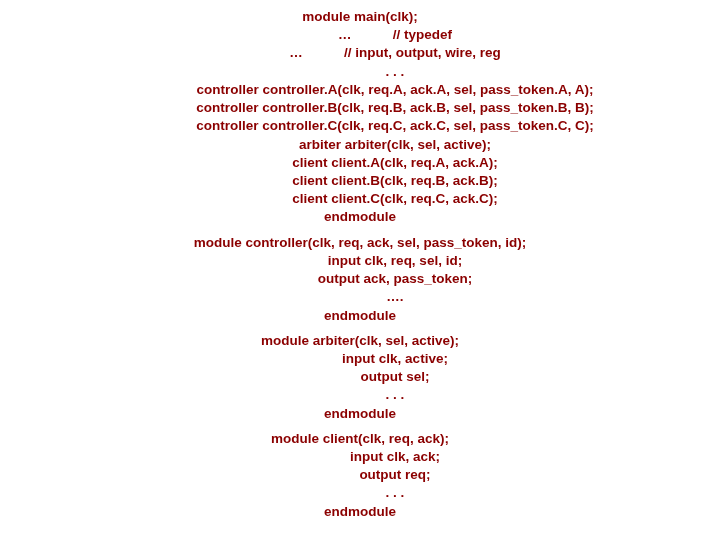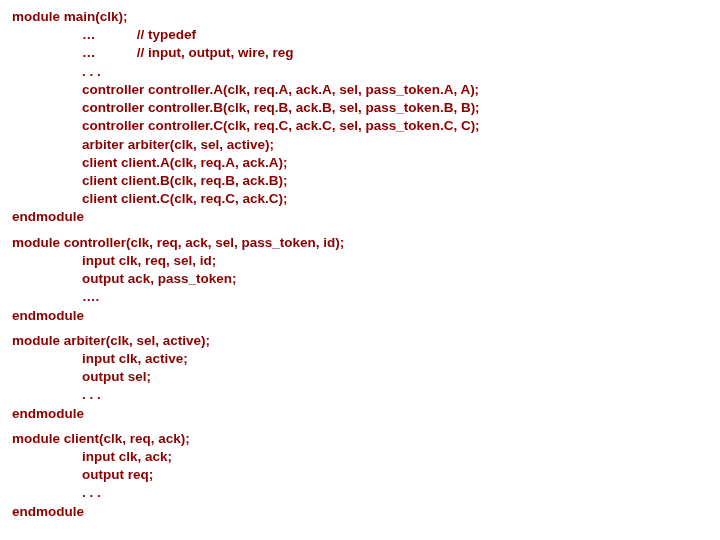--- a/index.html
+++ b/index.html
@@ -10,20 +10,21 @@
     box-sizing: border-box;
     font-family: Arial, Helvetica, sans-serif;
     font-size: 13.5px;
     line-height: 1.35;
     color: #8B0000;
     background: #ffffff;
   }
   .code-block {
     white-space: pre;
     font-weight: bold;
+    text-align: center;
   }
   .indent1 { padding-left: 70px; }
   .line { display: block; }
   .gap { height: 7px; }
 </style>
 </head>
 <body>
 
 <div class="code-block" id="code-root"><span class="line">module main(clk);</span><span class="line indent1">…           // typedef</span><span class="line indent1">…           // input, output, wire, reg</span><span class="line indent1">. . .</span><span class="line indent1">controller controller.A(clk, req.A, ack.A, sel, pass_token.A, A);</span><span class="line indent1">controller controller.B(clk, req.B, ack.B, sel, pass_token.B, B);</span><span class="line indent1">controller controller.C(clk, req.C, ack.C, sel, pass_token.C, C);</span><span class="line indent1">arbiter arbiter(clk, sel, active);</span><span class="line indent1">client client.A(clk, req.A, ack.A);</span><span class="line indent1">client client.B(clk, req.B, ack.B);</span><span class="line indent1">client client.C(clk, req.C, ack.C);</span><span class="line">endmodule</span><div class="gap"></div><span class="line">module controller(clk, req, ack, sel, pass_token, id);</span><span class="line indent1">input clk, req, sel, id;</span><span class="line indent1">output ack, pass_token;</span><span class="line indent1">….</span><span class="line">endmodule</span><div class="gap"></div><span class="line">module arbiter(clk, sel, active);</span><span class="line indent1">input clk, active;</span><span class="line indent1">output sel;</span><span class="line indent1">. . .</span><span class="line">endmodule</span><div class="gap"></div><span class="line">module client(clk, req, ack);</span><span class="line indent1">input clk, ack;</span><span class="line indent1">output req;</span><span class="line indent1">. . .</span><span class="line">endmodule</span></div>
 

